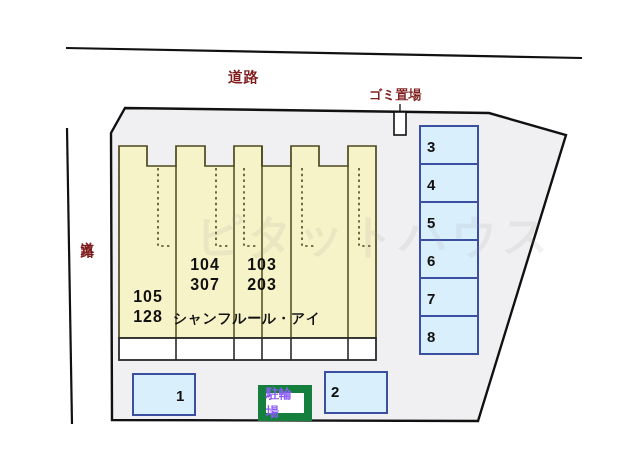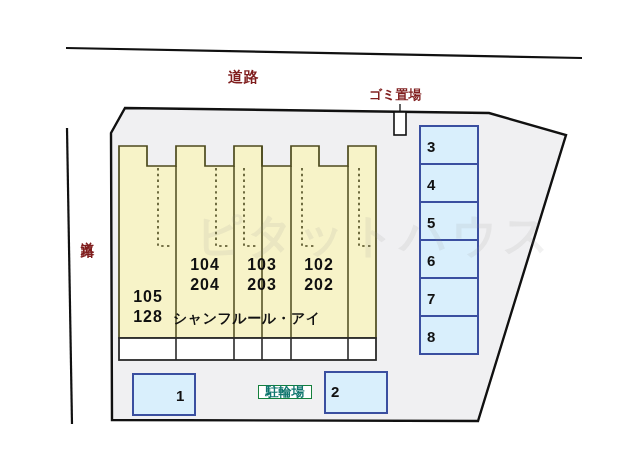--- a/index.html
+++ b/index.html
@@ -77,26 +77,26 @@
     position: absolute;
     font-size: 15px;
     font-weight: bold;
     color: #111111;
   }
   .chuurin {
     position: absolute;
     left: 258px;
     top: 385px;
     width: 54px;
-    height: 14px;
-    border: 1px solid #15803d;
+    height: 36px;
+    border: 8px solid #15803d;
     background: #ffffff;
     font-size: 13px;
     font-weight: bold;
-    color: #0f766e;
+    color: #8b5cf6;
     display: flex;
     align-items: center;
     justify-content: center;
     letter-spacing: 0px;
     box-sizing: border-box;
   }
   .watermark {
     position: absolute;
     left: 196px;
     top: 205px;
@@ -181,29 +181,25 @@
   <div class="lbl road-label-left">道路</div>
 
   <div class="lbl gomi-label">ゴミ置場</div>
 
   <div class="unit-col" style="left:124px; top:255px; width:48px;margin-top:32px;">
     <div>105</div>
     <div>128</div>
   </div>
   <div class="unit-col" style="left:181px; top:255px; width:48px;">
     <div>104</div>
-    <div>204</div>
+    <div>307</div>
   </div>
   <div class="unit-col" style="left:238px; top:255px; width:48px;">
     <div>103</div>
     <div>203</div>
-  </div>
-  <div class="unit-col" style="left:295px; top:255px; width:48px;">
-    <div>102</div>
-    <div>202</div>
   </div>
 
   <div class="lbl bldg-name">シャンフルール・アイ</div>
 
   <div class="pk-num" style="left:427px; top:138px;">3</div>
   <div class="pk-num" style="left:427px; top:176px;">4</div>
   <div class="pk-num" style="left:427px; top:214px;">5</div>
   <div class="pk-num" style="left:427px; top:252px;">6</div>
   <div class="pk-num" style="left:427px; top:290px;">7</div>
   <div class="pk-num" style="left:427px; top:328px;">8</div>

